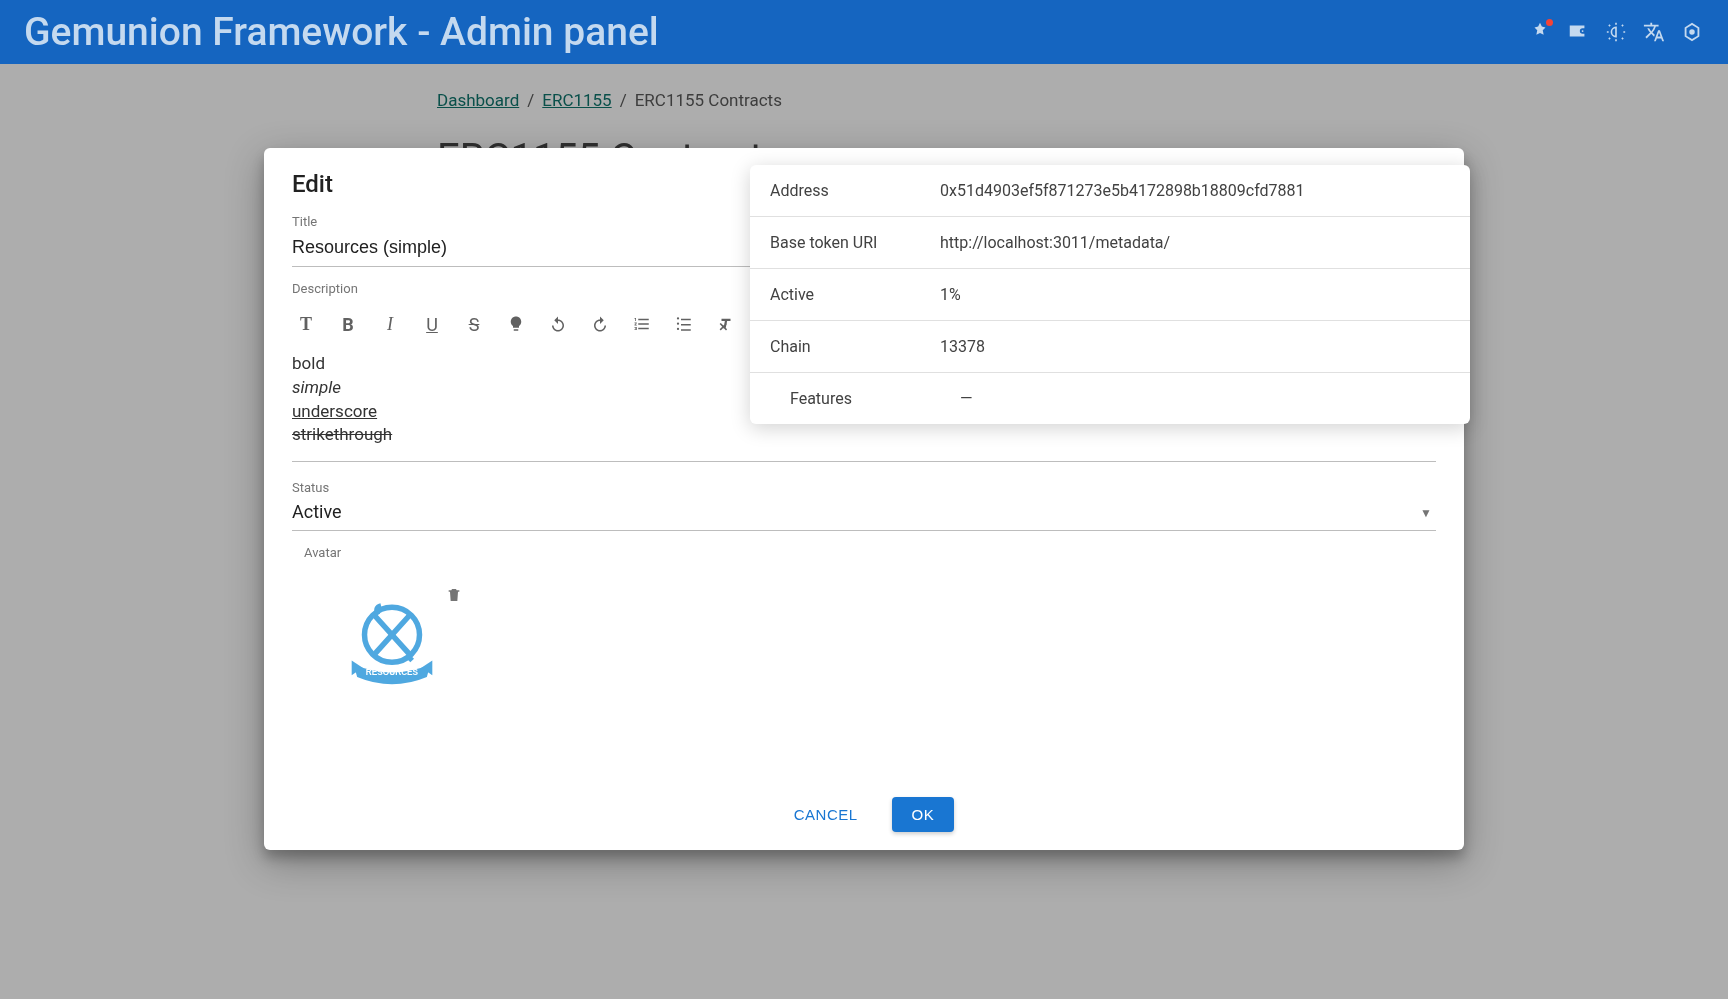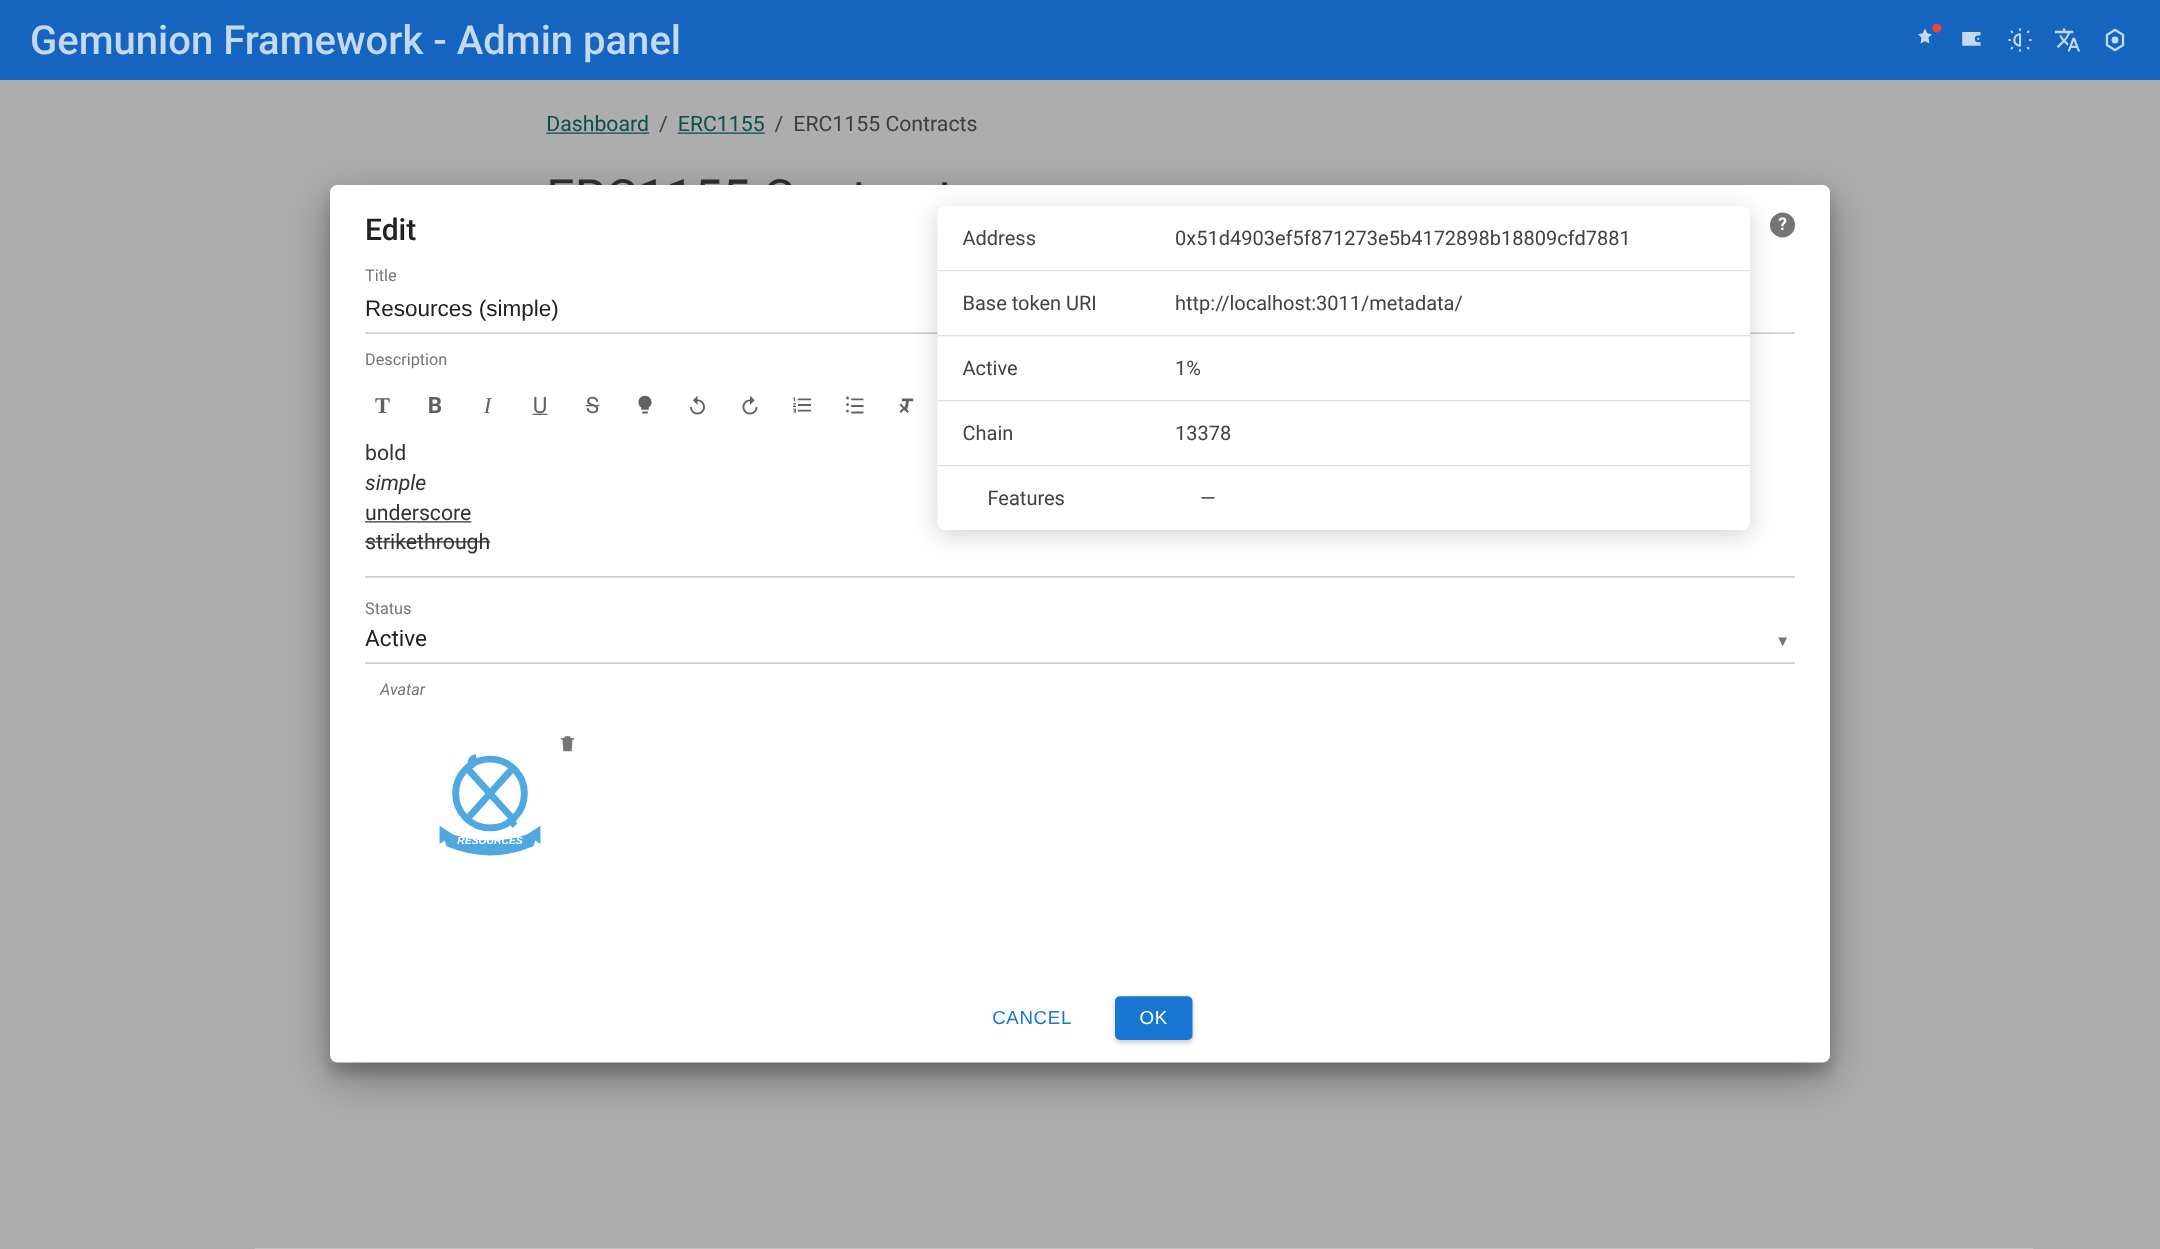--- a/index.html
+++ b/index.html
@@ -14,21 +14,21 @@
 .header {
   background: #1565c0;
   height: 64px;
   display: flex;
   align-items: center;
   padding: 0 24px;
   color: #fff;
   justify-content: space-between;
 }
 .header-title {
-  font-size: 32px;
+  font-size: 39px;
   font-weight: 500;
   color: #c4d9ef;
 }
 .header-icons {
   display: flex;
   gap: 14px;
   align-items: center;
 }
 .header-icon {
   width: 24px;
@@ -139,21 +139,21 @@
   padding-bottom: 8px;
   position: relative;
 }
 .chevron {
   position: absolute;
   right: 4px;
   bottom: 10px;
   color: #757575;
   font-size: 12px;
 }
-.avatar-wrap { margin-top: 14px; font-style: italic; }
+.avatar-wrap { margin-top: 14px; }
 .avatar-label { font-size: 13px; color: #757575; padding-left: 12px; }
 .avatar-box {
   width: 180px;
   position: relative;
 }
 .trash {
   position: absolute;
   top: 2px;
   right: 10px;
   color: #757575;
@@ -182,21 +182,21 @@
   border-radius: 4px;
   cursor: pointer;
   letter-spacing: 0.5px;
 }
 .btn-text { background: transparent; color: #1976d2; }
 .btn-primary { background: #1976d2; color: #fff; box-shadow: 0 2px 4px rgba(0,0,0,0.2); }
 .info-card {
   position: absolute;
   top: 165px;
   left: 750px;
-  width: 650px;
+  width: 720px;
   background: #fff;
   border-radius: 6px;
   box-shadow: 0 4px 20px rgba(0,0,0,0.18);
   z-index: 10;
 }
 .info-row {
   display: flex;
   padding: 16px 20px;
   font-size: 16px;
   color: #424242;

